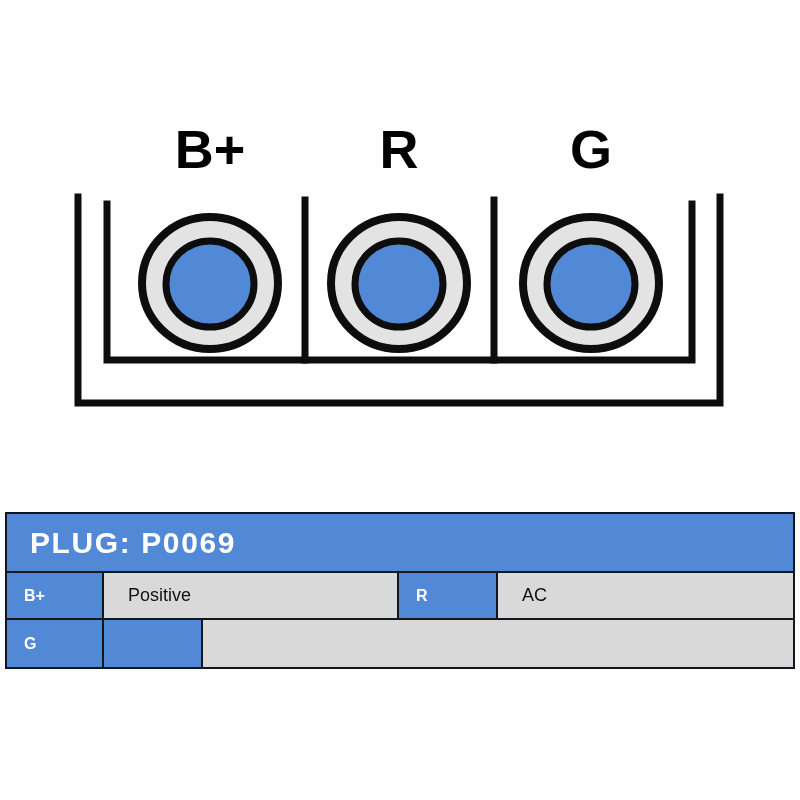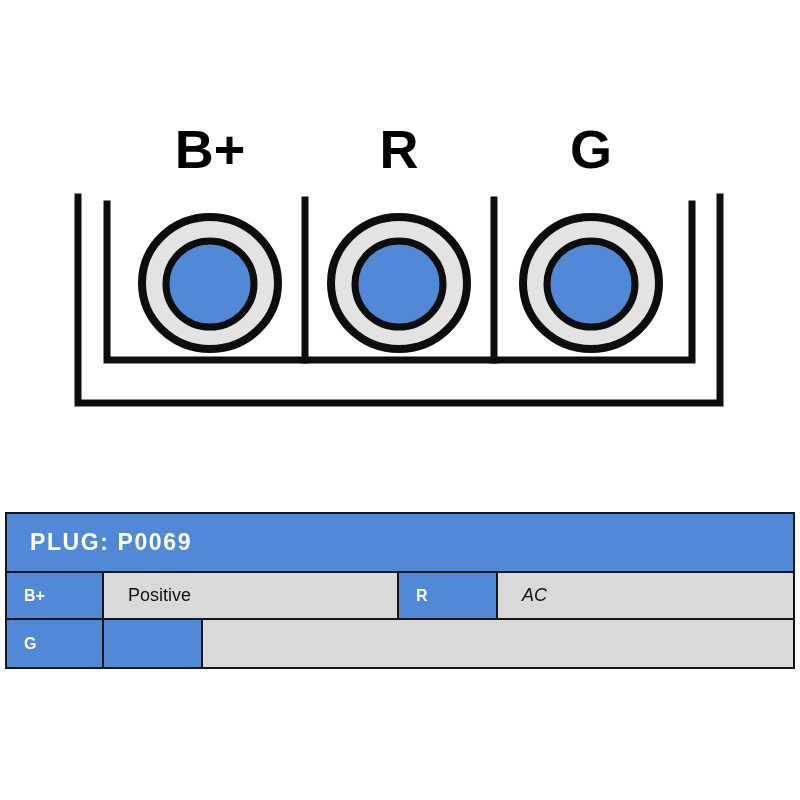--- a/index.html
+++ b/index.html
@@ -55,21 +55,21 @@
     border-bottom: 2px solid #12161f;
     box-sizing: border-box;
     position: relative;
   }
   .table-header-title {
     position: absolute;
     left: 23px;
     top: 0;
     height: 57px;
     line-height: 57px;
-    font-size: 23px;
+    font-size: 30px;
     font-weight: 700;
     color: #ffffff;
     letter-spacing: 1.6px;
     white-space: nowrap;
   }
   .table-row {
     display: flex;
     height: 47px;
     box-sizing: border-box;
   }
@@ -95,21 +95,21 @@
   .cell-desc {
     background: #d9d9d9;
     color: #111111;
     font-size: 18px;
     font-weight: 400;
     padding-left: 24px;
   }
   .w-pin-a { width: 97px; }
   .w-desc-a { width: 295px; flex: 0 0 295px; border-right: 2px solid #12161f; }
   .w-pin-b { width: 99px; }
-  .w-desc-b { flex: 1 1 auto; font-style: italic; }
+  .w-desc-b { flex: 1 1 auto; }
 </style>
 </head>
 <body>
 
 <div id="connector-diagram">
   <svg id="connector-svg" viewBox="0 0 800 470">
 
     <text class="terminal-label" x="210" y="168">B+</text>
     <text class="terminal-label" x="399" y="168">R</text>
     <text class="terminal-label" x="591" y="168">G</text>

